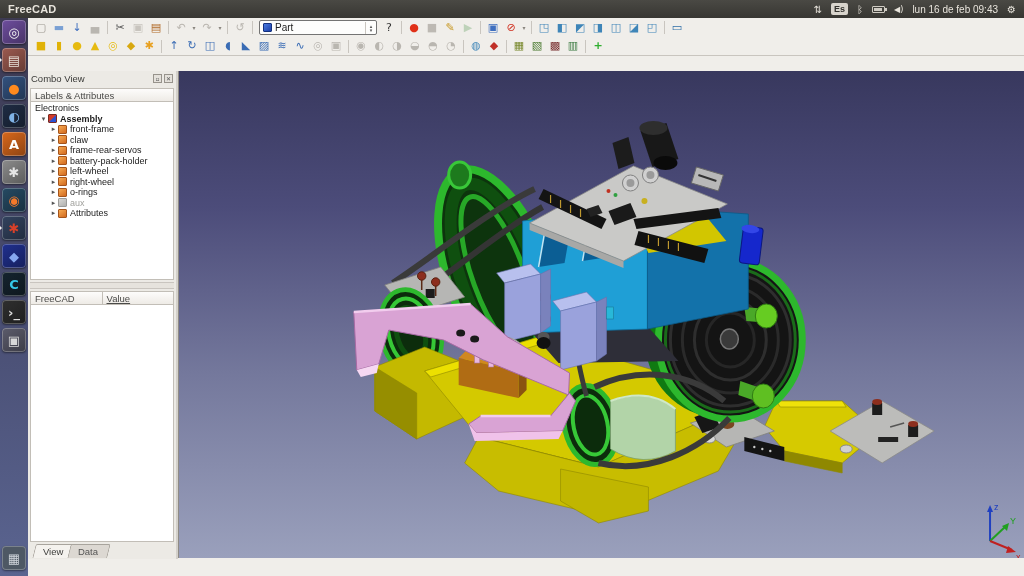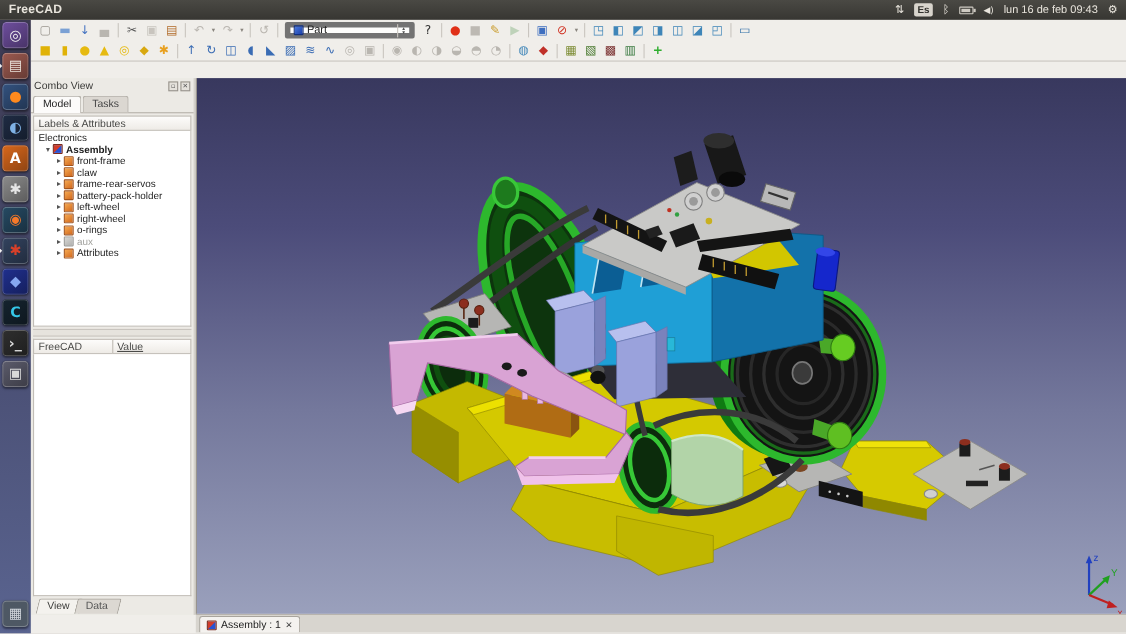--- a/index.html
+++ b/index.html
@@ -32,21 +32,21 @@
   #app { position:absolute; left:28px; top:18px; width:996px; height:558px; background:#f0eeea; }
 
   
   .tb-row { height:19px; display:flex; align-items:center; padding-left:4px; background:#f0eeea; }
   #tb2 { border-bottom:1px solid #c9c5bf; }
   .tb-btn { width:18px; height:16px; display:flex; align-items:center; justify-content:center;
     font-size:11px; line-height:16px; border-radius:2px; cursor:pointer; }
   .tb-btn.disabled { opacity:.9; cursor:default; }
   .tb-sep { width:1px; height:13px; background:#c9c5bf; margin:0 3px; }
   .tb-dd { font-size:6px; color:#8a867f; width:8px; text-align:center; cursor:pointer; }
-  .combo { width:118px; height:15px; background:#fdfdfc; border:5px solid #737373; border-radius:2px;
+  .combo { width:118px; height:15px; background:#fdfdfc; border:1px solid #737373; border-radius:2px;
     display:flex; align-items:center; font-size:10px; color:#222; margin:0 3px; cursor:pointer; }
   .combo .cicon { width:9px; height:9px; background:linear-gradient(135deg,#4a7ae0,#1b3fa8); border:1px solid #13307e; border-radius:1px; margin:0 3px; }
   .combo .spin { margin-left:auto; width:11px; border-left:1px solid #c9c5bf; display:flex; flex-direction:column; align-items:center; font-size:5px; color:#555; line-height:4px; padding:2px 0; }
 
   
   #main { position:absolute; left:0; top:53px; width:996px; height:504px; display:flex; }
 
   
   #dock { width:150px; height:488px; display:flex; flex-direction:column; background:#eceae5; border-right:2px solid #d4d1cb; }
   #dock-title { height:15px; display:flex; align-items:center; font-size:9.5px; color:#3a3a38; padding:0 3px; }
@@ -245,24 +245,20 @@
 
   <div id="main">
 
     <div id="dock">
       <div id="dock-title">
         <span>Combo View</span>
         <span class="btns">
           <span class="mini-btn glyph">▫</span>
           <span class="mini-btn glyph">✕</span>
         </span>
-      </div>
-      <div id="dock-tabs">
-        <span class="dtab active">Model</span>
-        <span class="dtab">Tasks</span>
       </div>
       <div id="attr-header">Labels &amp; Attributes</div>
       <div id="tree">
           <div class="tree-row">
             <span>Electronics</span>
           </div>
           <div class="tree-row bold" style="padding-left: 8px;">
             <span class="exp glyph">▾</span>
             <span class="ticon asm"></span>
             <span>Assembly</span>
@@ -525,23 +521,16 @@
             <line x1="812" y1="470" x2="828" y2="455" stroke="#20a020" stroke-width="2"></line>
             <polygon points="831,452 824,455 829,460" fill="#20a020"></polygon>
             <line x1="812" y1="470" x2="834" y2="479" stroke="#c02020" stroke-width="2"></line>
             <polygon points="838,481 830,475 828,482" fill="#c02020"></polygon>
             <text x="816" y="439" font-size="9" fill="#2040c0">z</text>
             <text x="832" y="453" font-size="9" fill="#20a020">Y</text>
             <text x="838" y="489" font-size="9" fill="#c02020">x</text>
           </g>
         </svg>
       </div>
-      <div id="mdi-bar">
-        <div id="mdi-tab">
-          <span class="aicon"></span>
-          <span>Assembly : 1</span>
-          <span class="close glyph">✕</span>
-        </div>
-      </div>
     </div>
   </div>
 
 </div>
 
 </body></html>

